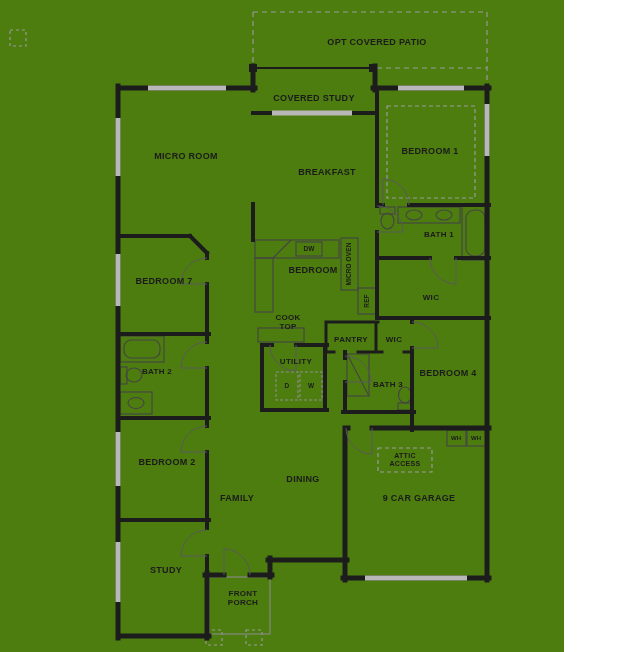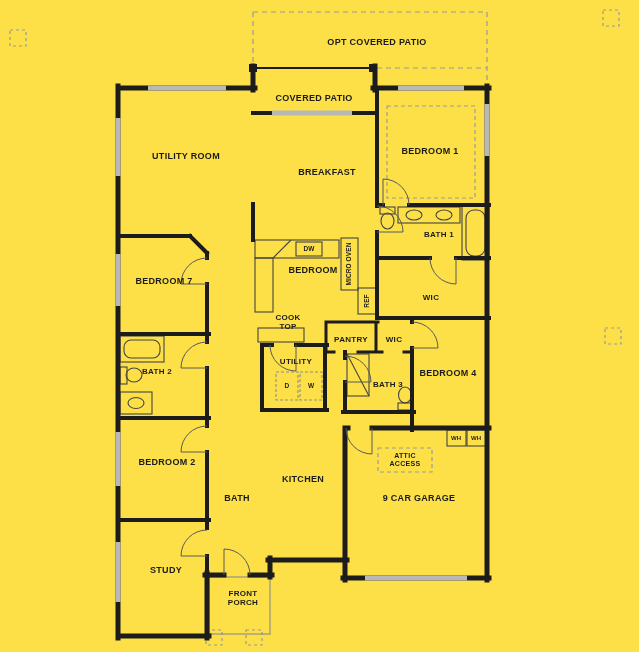--- a/index.html
+++ b/index.html
@@ -1,16 +1,16 @@
 <!DOCTYPE html>
 <html><head>
 <meta charset="utf-8">
 <style>
   html,body{margin:0;padding:0;background:#ffffff;}
-  .plan{position:relative;width:639px;height:652px;background:#fde047;
+  .plan{position:relative;width:564px;height:652px;background:#4d7c0f;
         font-family:"Liberation Sans",sans-serif;overflow:hidden;}
   .plan svg{position:absolute;left:0;top:0;}
   .lbl{position:absolute;transform:translate(-50%,-50%);
        font-size:9px;font-weight:bold;color:#1b1b1b;letter-spacing:.3px;
        white-space:nowrap;text-align:center;line-height:1.15;}
   .lbl.sec{font-size:8px;}
   .lbl.tiny{font-size:7px;}
   .lbl.sm{font-size:6.5px;letter-spacing:.1px;}
   .lbl.xs{font-size:6px;letter-spacing:0;}
   .lbl.wrap{white-space:normal;}
@@ -142,22 +142,22 @@
       <path d="M377,232 L403,232 M403,232 A26,26 0 0 0 377,206"></path>
       <path d="M456,258 L456,284 M456,284 A26,26 0 0 1 430,258"></path>
       <path d="M296,345 L296,371 M296,371 A26,26 0 0 1 270,345"></path>
       <path d="M345,382 L371,382 M371,382 A26,26 0 0 0 345,356"></path>
       <path d="M412,348 L438,348 M438,348 A26,26 0 0 0 412,322"></path>
       <path d="M372,428 L372,454 M372,454 A26,26 0 0 1 346,428"></path>
     </g>
   </svg>
 
   <div class="lbl" style="left:377px;top:42px">OPT COVERED PATIO</div>
-  <div class="lbl" style="left:314px;top:98px">COVERED PATIO</div>
-  <div class="lbl" style="left:186px;top:156px">UTILITY ROOM</div>
+  <div class="lbl" style="left:314px;top:98px">COVERED STUDY</div>
+  <div class="lbl" style="left:186px;top:156px">MICRO ROOM</div>
   <div class="lbl" style="left:327px;top:172px">BREAKFAST</div>
   <div class="lbl" style="left:430px;top:151px">BEDROOM 1</div>
   <div class="lbl sec" style="left:439px;top:235px">BATH 1</div>
   <div class="lbl" style="left:164px;top:281px">BEDROOM 7</div>
   <div class="lbl" style="left:313px;top:270px">BEDROOM</div>
   <div class="lbl sm rot" style="left:349px;top:264px">MICRO OVEN</div>
   <div class="lbl sm" style="left:309px;top:249px">DW</div>
   <div class="lbl sm rot" style="left:367px;top:301px">REF</div>
   <div class="lbl sec" style="left:431px;top:298px">WIC</div>
   <div class="lbl sec wrap" style="left:288px;top:322px;width:32px">COOK TOP</div>
@@ -166,19 +166,19 @@
   <div class="lbl sec" style="left:157px;top:372px">BATH 2</div>
   <div class="lbl sec" style="left:296px;top:362px">UTILITY</div>
   <div class="lbl sm" style="left:287px;top:386px">D</div>
   <div class="lbl sm" style="left:311px;top:386px">W</div>
   <div class="lbl sec" style="left:388px;top:385px">BATH 3</div>
   <div class="lbl" style="left:448px;top:373px">BEDROOM 4</div>
   <div class="lbl" style="left:167px;top:462px">BEDROOM 2</div>
   <div class="lbl xs" style="left:456px;top:438px">WH</div>
   <div class="lbl xs" style="left:476px;top:438px">WH</div>
   <div class="lbl tiny wrap" style="left:405px;top:460px;width:44px">ATTIC ACCESS</div>
-  <div class="lbl" style="left:237px;top:498px">BATH</div>
-  <div class="lbl" style="left:303px;top:479px">KITCHEN</div>
+  <div class="lbl" style="left:237px;top:498px">FAMILY</div>
+  <div class="lbl" style="left:303px;top:479px">DINING</div>
   <div class="lbl" style="left:419px;top:498px">9 CAR GARAGE</div>
   <div class="lbl" style="left:166px;top:570px">STUDY</div>
   <div class="lbl sec wrap" style="left:243px;top:598px;width:44px">FRONT PORCH</div>
 
 </div>
 
 </body></html>

